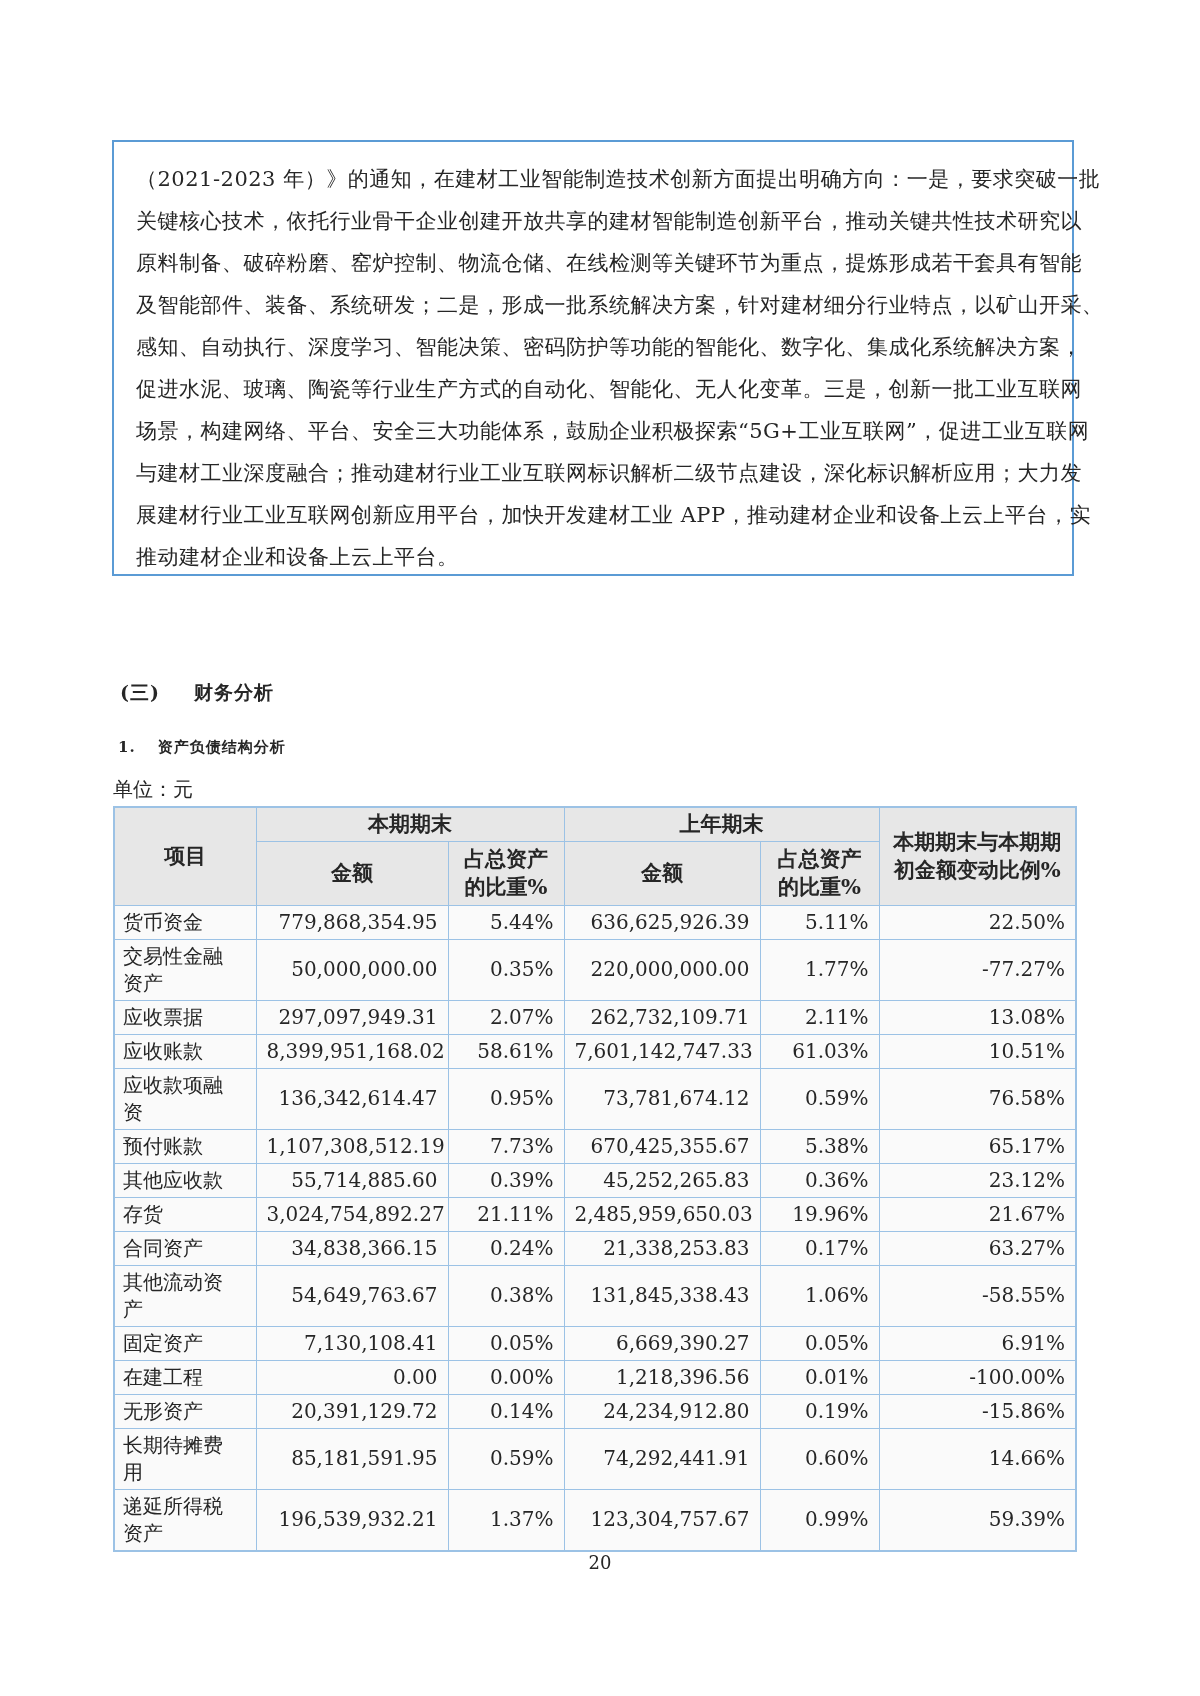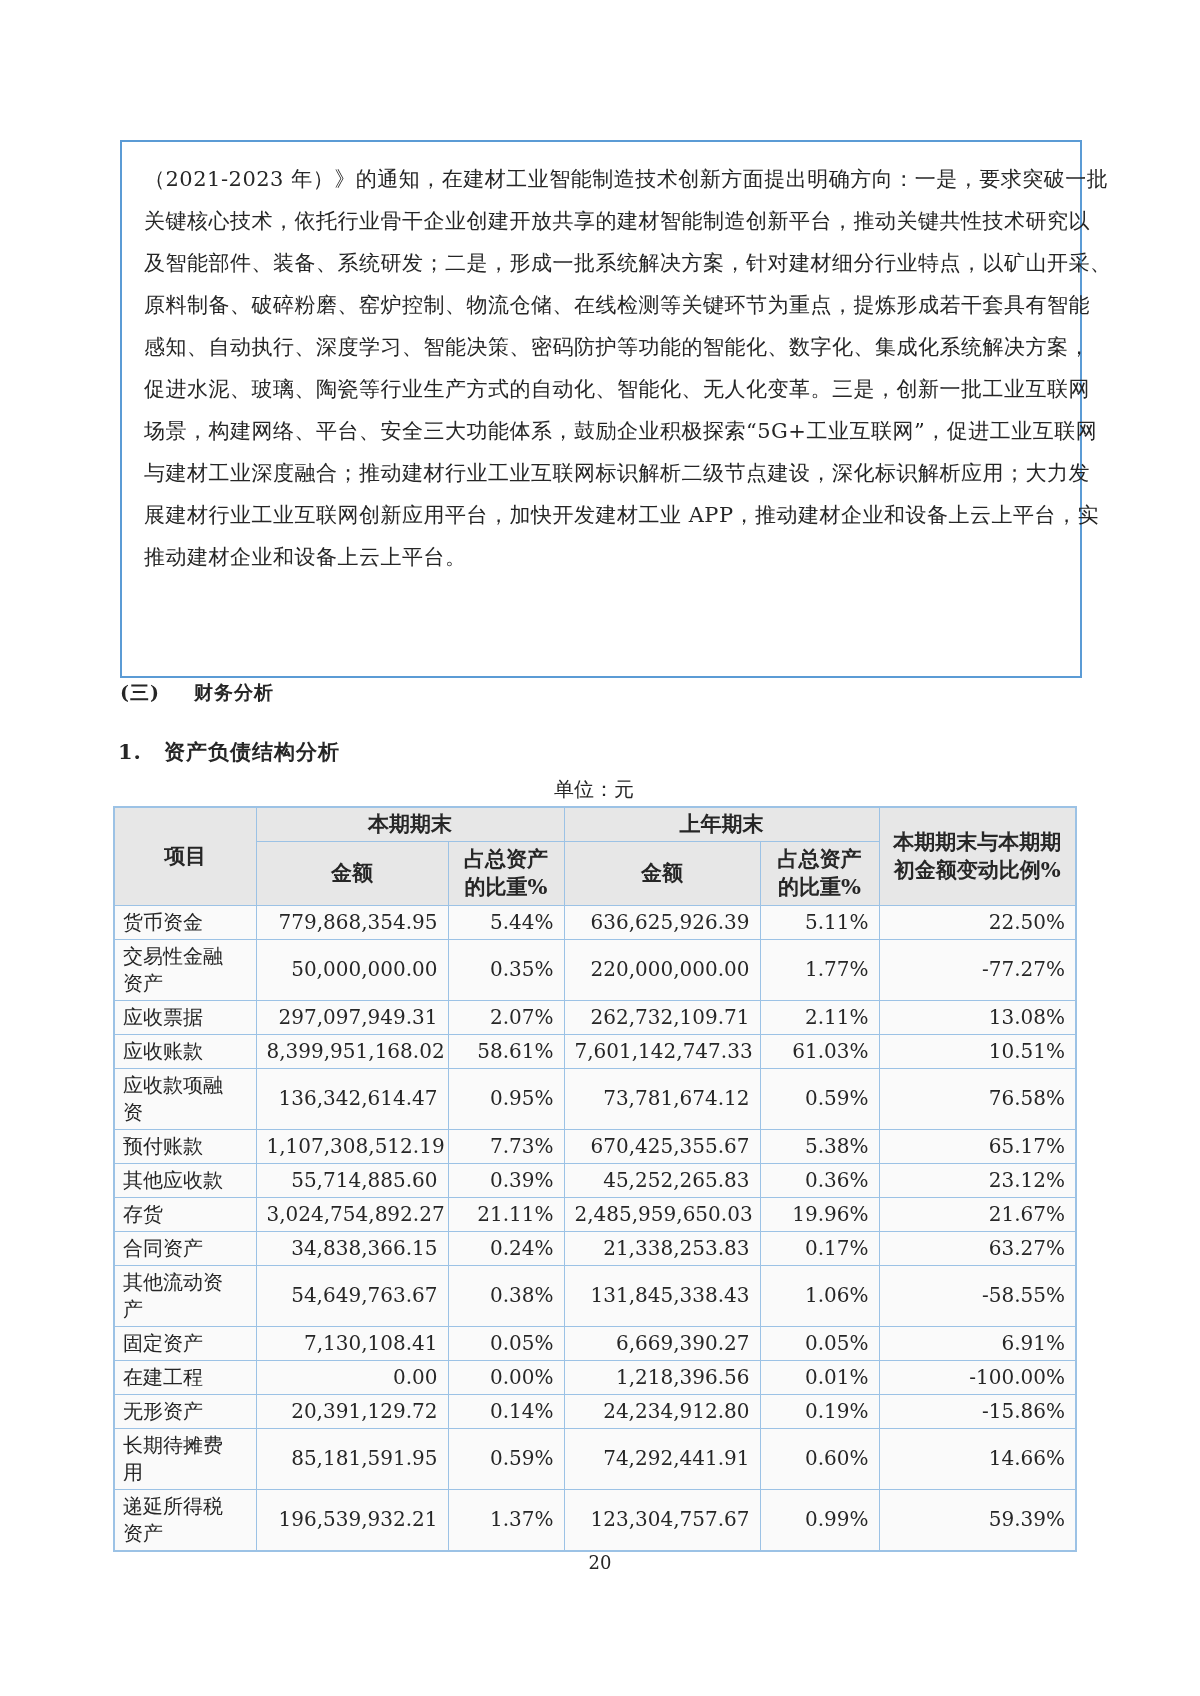--- a/index.html
+++ b/index.html
@@ -6,45 +6,45 @@
   html,body { background:#ffffff; }
   body {
     width:1200px; height:1696px; position:relative;
     font-family:"DejaVu Serif","Liberation Serif",serif;
     color:#262626;
   }
   .page { position:absolute; inset:0; background:#ffffff; }
 
   
   .text-box {
-    position:absolute; left:120px; top:140px; width:962px; height:538px;
+    position:absolute; left:112px; top:140px; width:962px; height:436px;
     border:2px solid #5b9bd5; background:#ffffff;
     padding:16px 22px 0 22px;
   }
   .text-box .line {
     font-size:21px; line-height:42px; white-space:nowrap;
     text-align:justify; text-align-last:justify; letter-spacing:0.5px;
   }
   .text-box .line.last { text-align-last:left; white-space:normal; }
 
   
   .section-heading {
     position:absolute; left:120px; top:680px;
     font-size:19px; font-weight:bold; letter-spacing:1px;
   }
   .section-heading .gap { display:inline-block; width:34px; }
   .sub-heading {
     position:absolute; left:118px; top:738px;
-    font-size:21px; font-weight:bold; letter-spacing:1px;
+    font-size:15px; font-weight:bold; letter-spacing:1px;
   }
   .sub-heading .gap { display:inline-block; width:22px; }
 
   .unit-label {
     position:absolute; top:776px; left:113px; width:962px;
-    text-align:center; font-size:20px;
+    text-align:left; font-size:20px;
   }
 
   
   table.fin {
     position:absolute; left:113px; top:806px; width:962px;
     border-collapse:collapse; table-layout:fixed;
     border:2px solid #9cc2e5;
   }
   table.fin col.c1 { width:142px; }
   table.fin col.c2 { width:192px; }
@@ -77,22 +77,22 @@
   }
 </style>
 </head>
 <body>
 
 <div class="page">
 
   <div class="text-box">
     <div class="line">（2021-2023 年）》的通知，在建材工业智能制造技术创新方面提出明确方向：一是，要求突破一批</div>
     <div class="line">关键核心技术，依托行业骨干企业创建开放共享的建材智能制造创新平台，推动关键共性技术研究以</div>
+    <div class="line">原料制备、破碎粉磨、窑炉控制、物流仓储、在线检测等关键环节为重点，提炼形成若干套具有智能</div>
     <div class="line">及智能部件、装备、系统研发；二是，形成一批系统解决方案，针对建材细分行业特点，以矿山开采、</div>
-    <div class="line">原料制备、破碎粉磨、窑炉控制、物流仓储、在线检测等关键环节为重点，提炼形成若干套具有智能</div>
     <div class="line">感知、自动执行、深度学习、智能决策、密码防护等功能的智能化、数字化、集成化系统解决方案，</div>
     <div class="line">促进水泥、玻璃、陶瓷等行业生产方式的自动化、智能化、无人化变革。三是，创新一批工业互联网</div>
     <div class="line">场景，构建网络、平台、安全三大功能体系，鼓励企业积极探索“5G+工业互联网”，促进工业互联网</div>
     <div class="line">与建材工业深度融合；推动建材行业工业互联网标识解析二级节点建设，深化标识解析应用；大力发</div>
     <div class="line">展建材行业工业互联网创新应用平台，加快开发建材工业 APP，推动建材企业和设备上云上平台，实</div>
     <div class="line last">推动建材企业和设备上云上平台。</div>
   </div>
 
   <div class="section-heading">
     <span>(三)</span><span class="gap"></span><span>财务分析</span>

